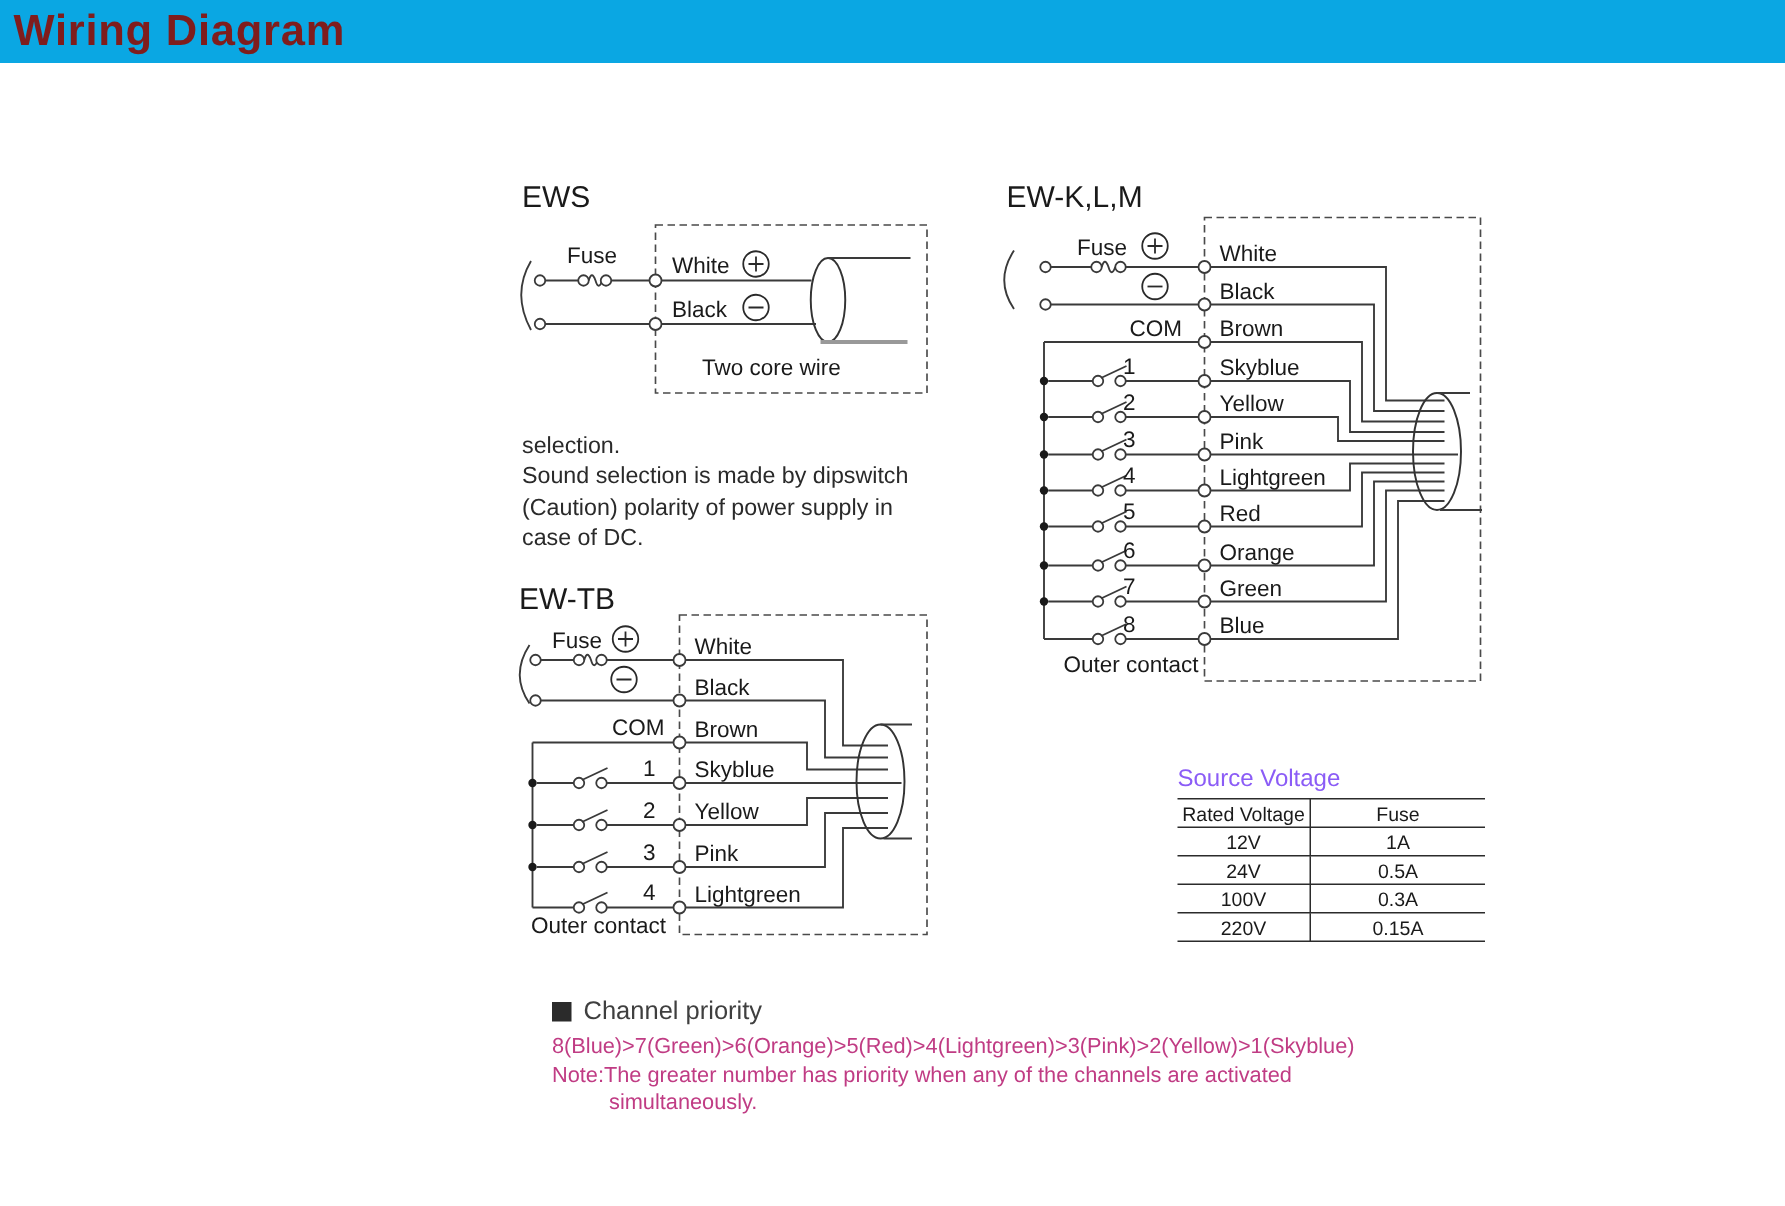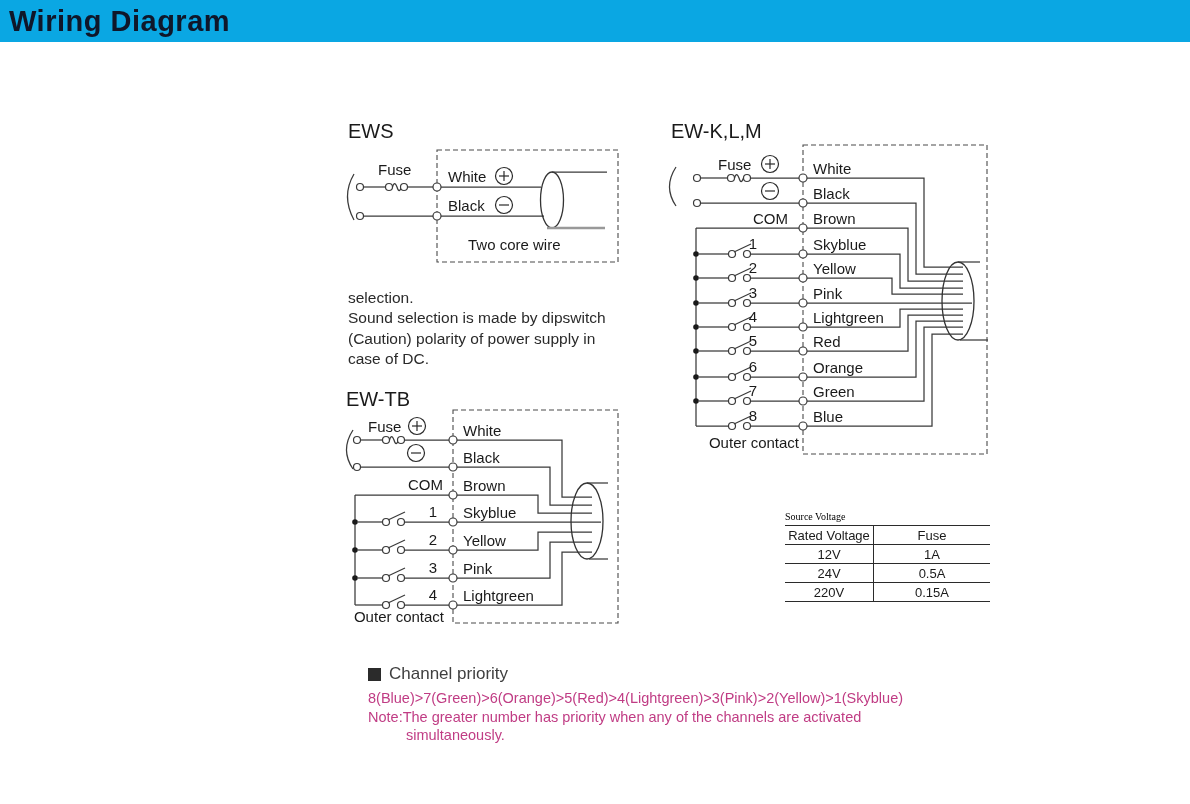--- a/index.html
+++ b/index.html
@@ -5,41 +5,41 @@
   html,body{margin:0;padding:0;background:#fff;}
   body{
     width:1190px;height:804px;position:relative;overflow:hidden;
     font-family:"Liberation Sans","DejaVu Sans",sans-serif;color:#1a1a1a;
   }
   .header{
     position:absolute;left:0;top:0;width:1190px;height:42px;
     background:#0aa7e3;display:flex;align-items:center;
   }
   .header h1{
-    margin:0 0 0 9px;font-size:29px;font-weight:bold;color:#0f172a;letter-spacing:0.5px;
+    margin:0 0 0 9px;font-size:29px;font-weight:bold;color:#7f1d1d;letter-spacing:0.5px;
   }
   .abs{position:absolute;}
   svg text{font-family:"Liberation Sans","DejaVu Sans",sans-serif;fill:#1a1a1a;}
   svg .t-title{font-size:20px;}
   svg .t-lbl{font-size:15px;}
   .wire{stroke:#3a3a3a;stroke-width:1.25;fill:none;}
   .wire-gray{stroke:#999;stroke-width:2.6;fill:none;}
   .dashbox{stroke:#4a4a4a;stroke-width:1.1;fill:none;stroke-dasharray:5,3;}
   .node{fill:#fff;stroke:#3a3a3a;stroke-width:1.2;}
   .dot{fill:#1a1a1a;stroke:none;}
   .term{stroke:#2a2a2a;stroke-width:1.2;fill:none;}
   .cable{stroke:#333;stroke-width:1.3;fill:none;}
   .note-text{font-size:15.5px;line-height:20.3px;color:#2a2a2a;}
   .sv-table{border-collapse:collapse;width:205px;table-layout:fixed;}
   .sv-table td{
     border-top:1px solid #2b2b2b;border-bottom:1px solid #2b2b2b;
     height:18px;text-align:center;font-size:13px;padding:0;color:#1a1a1a;
   }
   .sv-table td:first-child{width:88px;border-right:1px solid #2b2b2b;}
-  .sv-title{font-size:10px;margin-bottom:3px;color:#000000;font-family:Liberation Serif, serif;}
+  .sv-title{font-size:16px;margin-bottom:3px;color:#8b5cf6;}
   .cp-head{display:flex;align-items:center;gap:8px;}
   .cp-square{width:13px;height:13px;background:#2b2b2b;}
   .cp-head-text{font-size:17px;color:#3f3f3f;}
   .cp-line{font-size:14.5px;line-height:18.5px;color:#c03c84;}
   .cp-indent{padding-left:38px;}
 </style>
 </head>
 <body>
 
 <div class="header">
@@ -344,20 +344,24 @@
       </tr>
       <tr>
         <td>12V</td>
         <td>1A</td>
       </tr>
       <tr>
         <td>24V</td>
         <td>0.5A</td>
       </tr>
       <tr>
+        <td>100V</td>
+        <td>0.3A</td>
+      </tr>
+      <tr>
         <td>220V</td>
         <td>0.15A</td>
       </tr>
     </tbody>
   </table>
 </div>
 
 <div class="abs" style="left:368px;top:664px;width:560px">
   <div class="cp-head">
     <span class="cp-square"></span>

